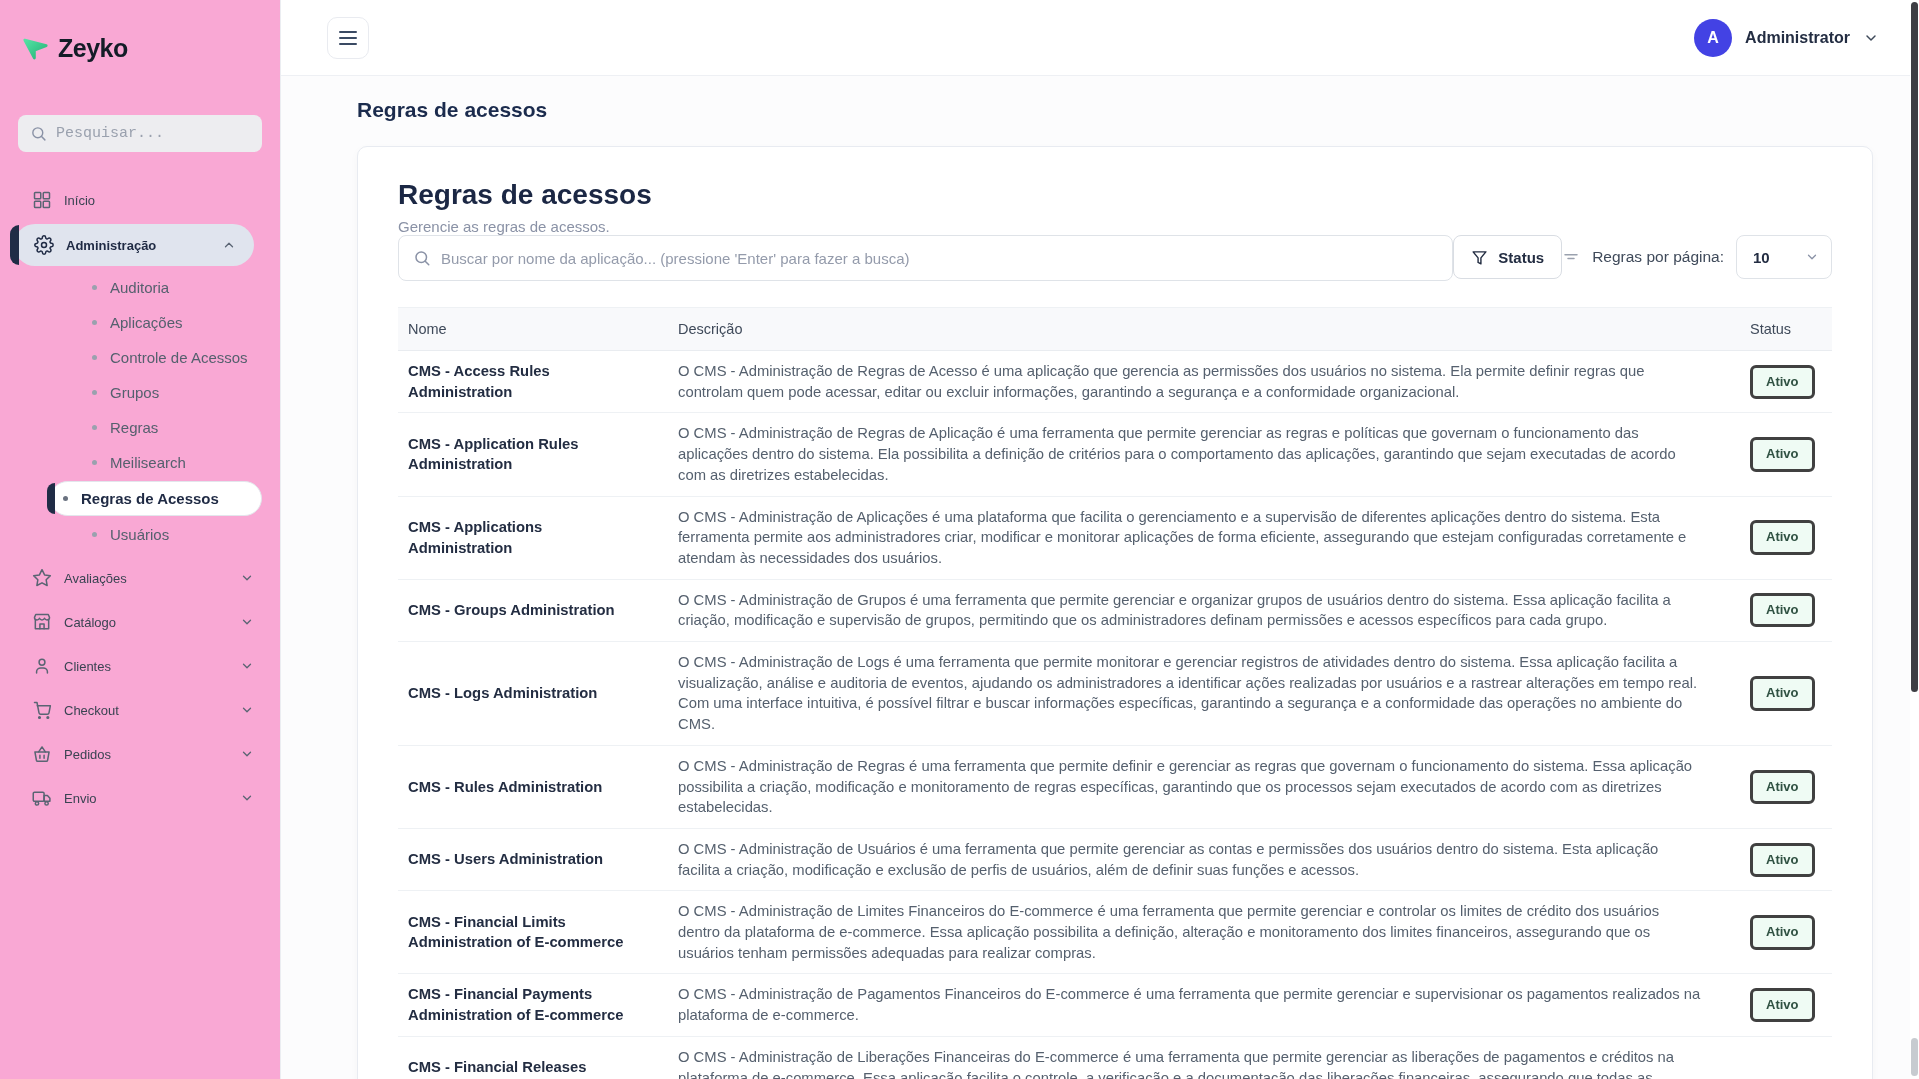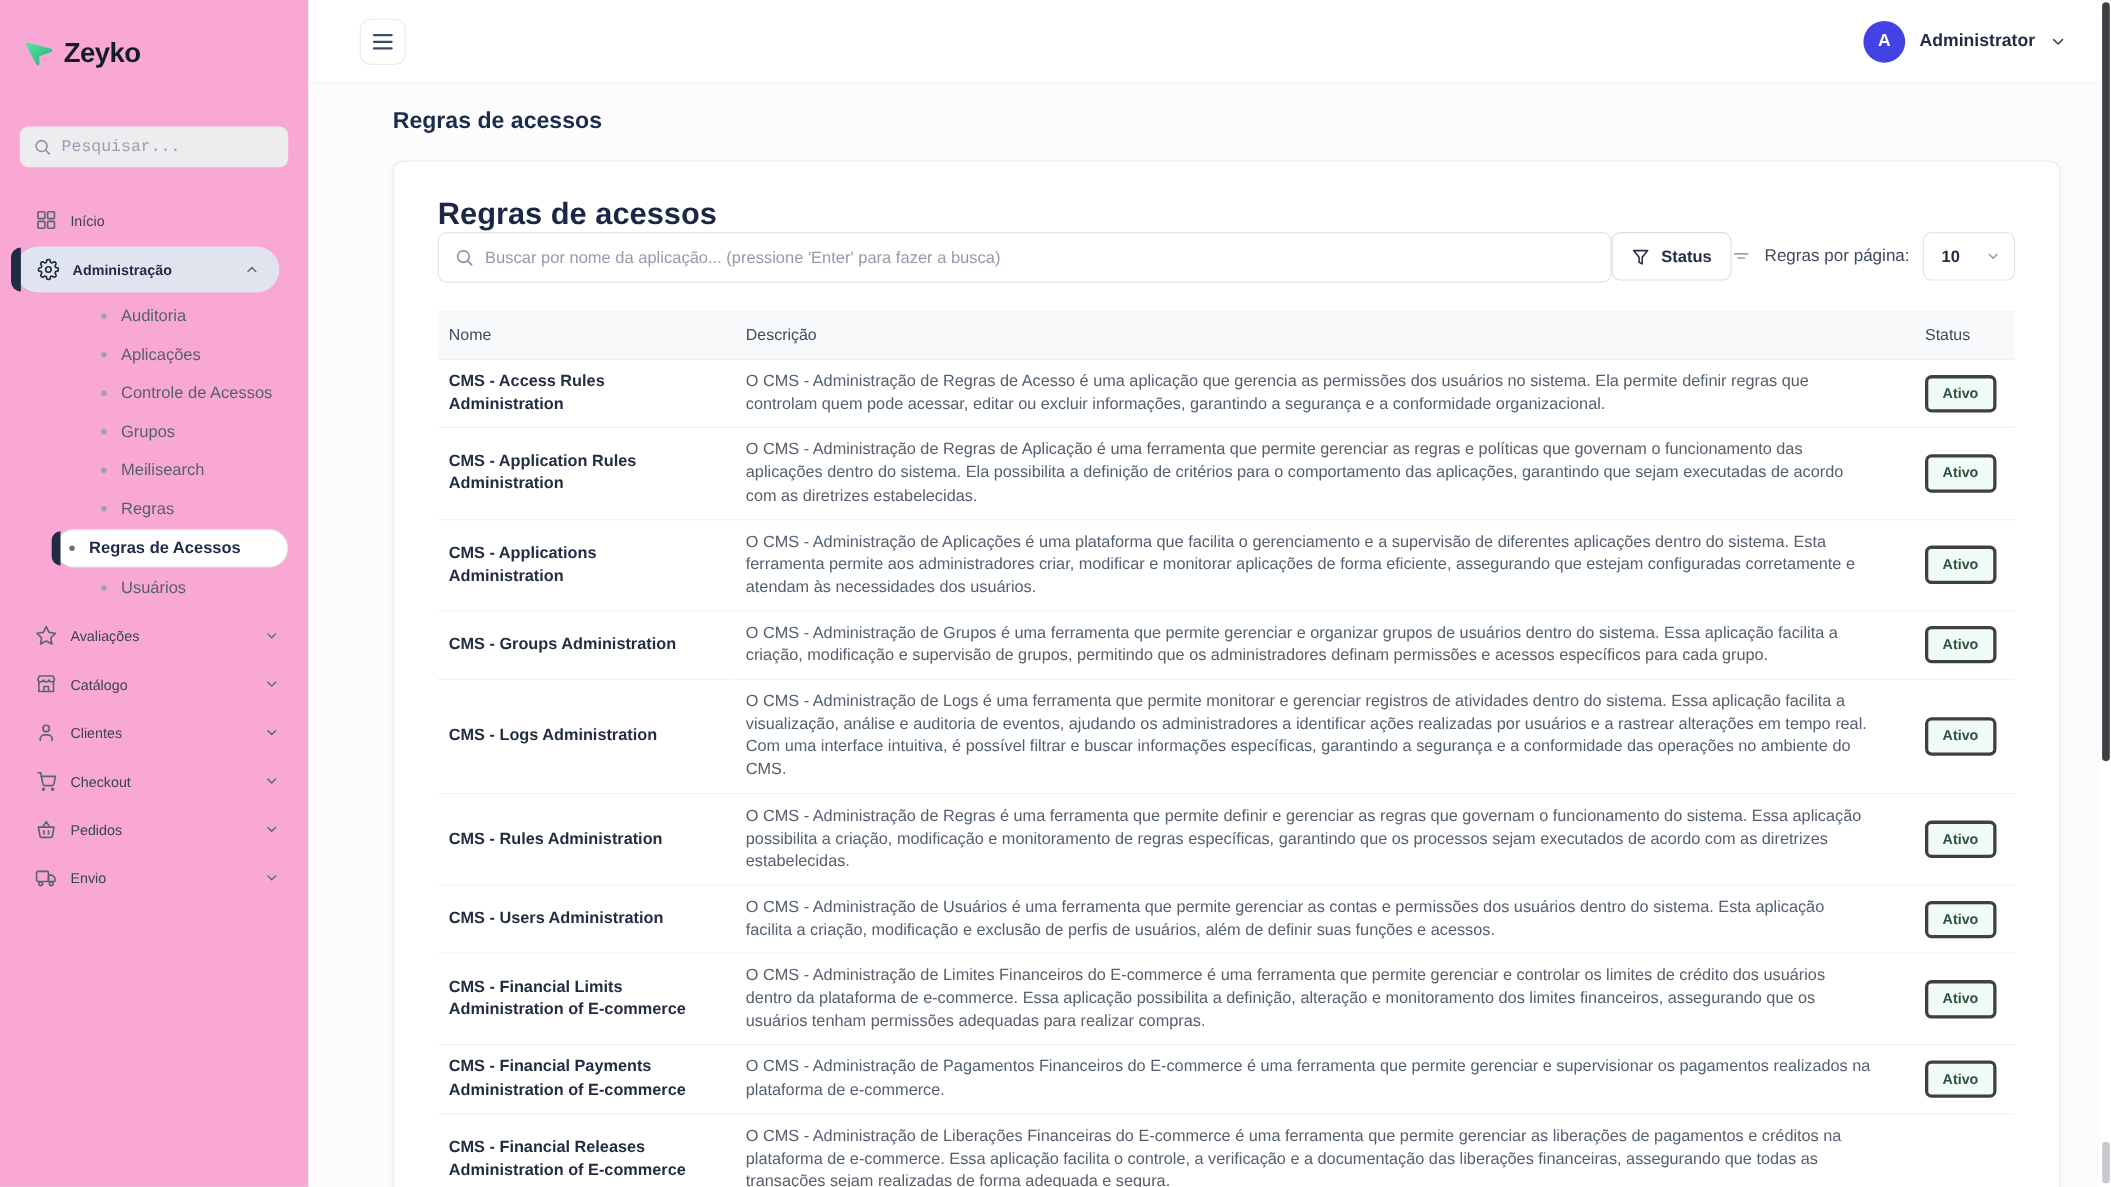--- a/index.html
+++ b/index.html
@@ -97,21 +97,21 @@
   }
   .search-box input::placeholder { color:#949bab; }
   .status-btn {
     border:1px solid #d9dde3; background:#fff; border-radius:8px; height:44px;
     padding:0 17px; display:flex; align-items:center; gap:10px;
     font-family:inherit; font-weight:bold; font-size:15px; color:#232d42; cursor:pointer;
   }
   .per-page { display:flex; align-items:center; gap:12px; }
   .per-page-label { font-size:15.5px; color:#3f4a5a; }
   .per-page-select {
-    border:1px solid #dfe3e8; border-radius:8px; height:44px; width:84px;
+    border:1px solid #dfe3e8; border-radius:8px; height:44px; width:96px;
     display:flex; align-items:center; justify-content:space-between;
     padding:0 12px 0 16px; font-size:15px; font-weight:bold; color:#232d42; cursor:pointer; background:#fff;
   }
 
   table.rules { width:100%; border-collapse:collapse; table-layout:fixed; margin-top:26px; }
   table.rules col.c-name { width:270px; }
   table.rules col.c-status { width:92px; }
   thead th {
     background:#f8f9fb; text-align:left; font-weight:normal; font-size:14.5px; color:#3f4a5a;
     padding:13px 10px; border-top:1px solid #eef1f4; border-bottom:1px solid #e9ecf0;
@@ -205,25 +205,25 @@
       <div class="sub-item">
         <span class="dot"></span>
         <span>Controle de Acessos</span>
       </div>
       <div class="sub-item">
         <span class="dot"></span>
         <span>Grupos</span>
       </div>
       <div class="sub-item">
         <span class="dot"></span>
+        <span>Regras</span>
+      </div>
+      <div class="sub-item">
+        <span class="dot"></span>
         <span>Meilisearch</span>
-      </div>
-      <div class="sub-item">
-        <span class="dot"></span>
-        <span>Regras</span>
       </div>
       <div class="sub-item selected">
         <span class="dot"></span>
         <span>Regras de Acessos</span>
       </div>
       <div class="sub-item">
         <span class="dot"></span>
         <span>Usuários</span>
       </div>
     </div>
@@ -342,20 +342,21 @@
           </svg>
       </span>
     </div>
   </header>
 
   <div class="content">
     <h1 class="page-title">Regras de acessos</h1>
 
     <section class="card">
       <h2 class="card-title">Regras de acessos</h2>
+      <p class="card-sub">Gerencie as regras de acessos.</p>
 
       <div class="controls">
         <div class="search-box">
           <span>
             <svg width="18" height="18" viewBox="0 0 24 24" fill="none" stroke="#8a92a6" stroke-width="2" stroke-linecap="round">
               <circle cx="11" cy="11" r="7"></circle>
                 <line x1="21" y1="21" x2="16.3" y2="16.3"></line>
             </svg>
           </span>
           <input placeholder="Buscar por nome da aplicação... (pressione 'Enter' para fazer a busca)" style="">

